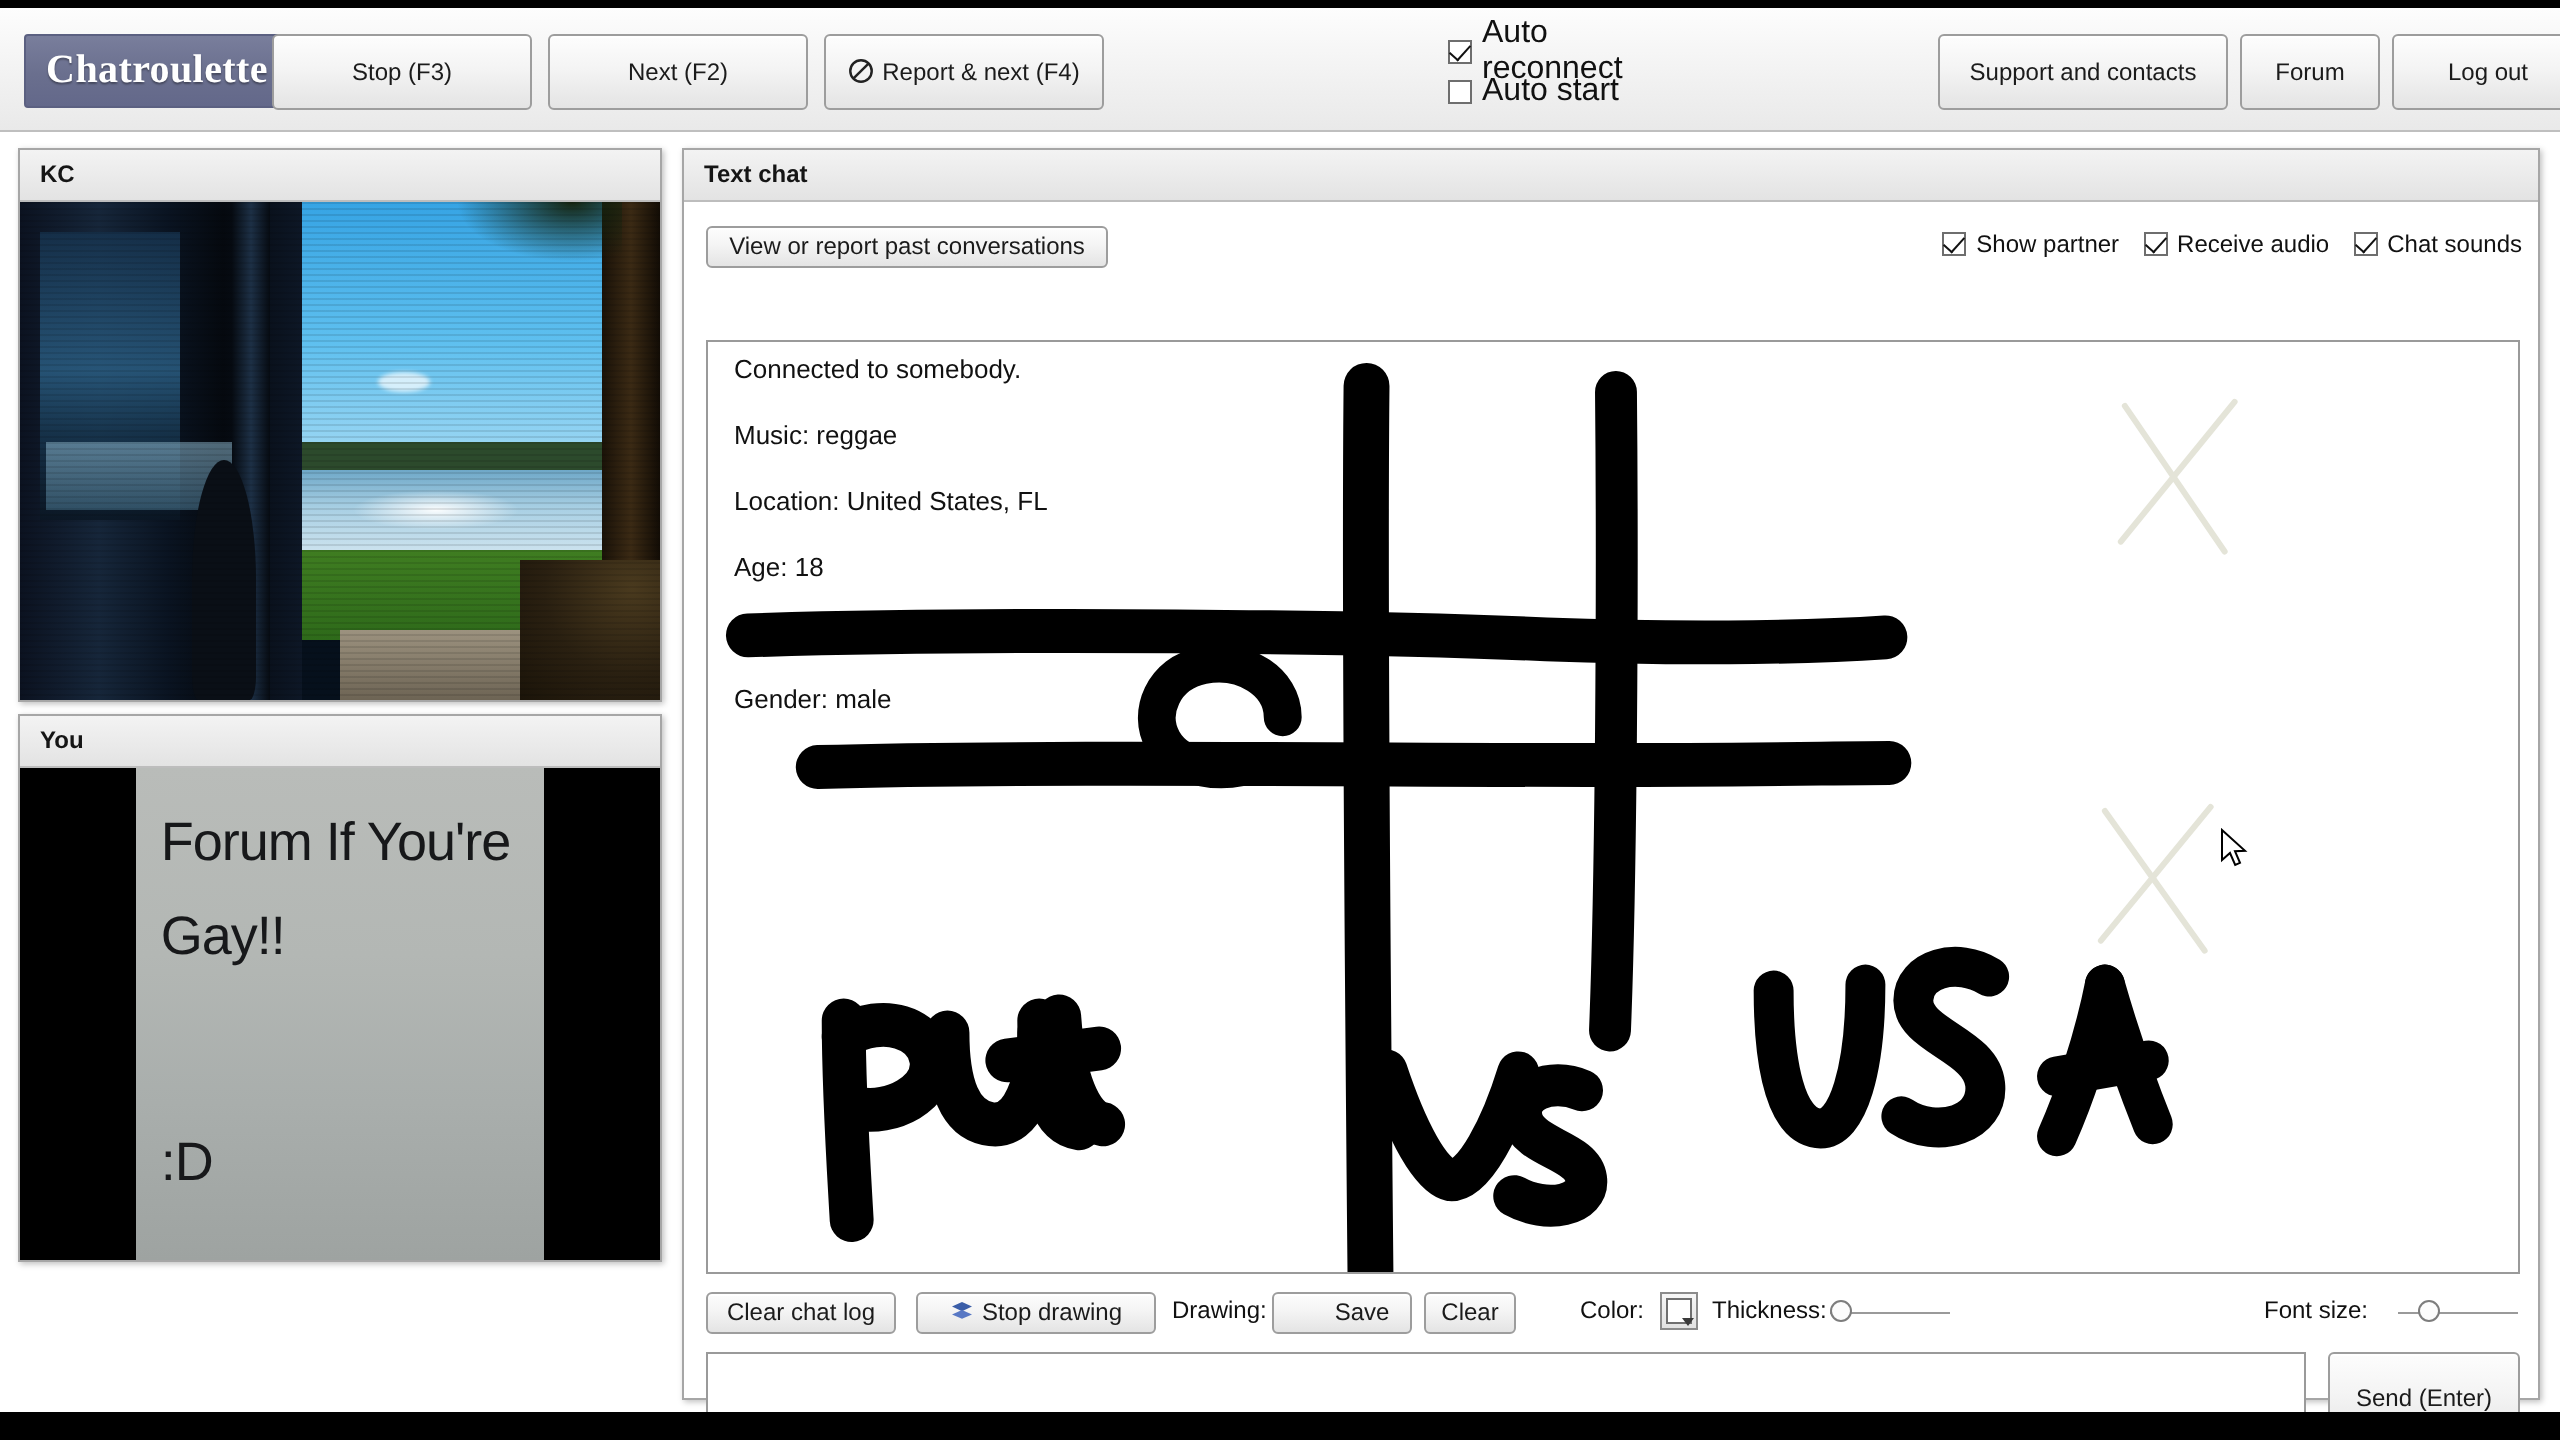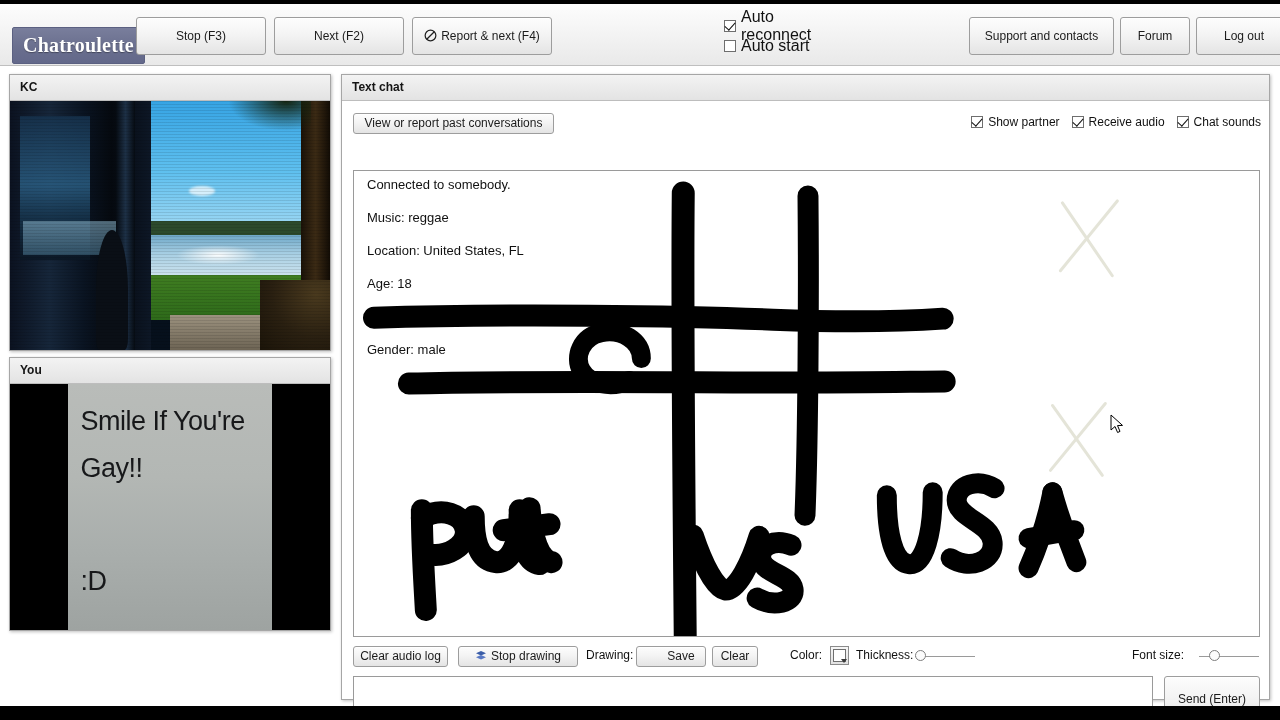--- a/index.html
+++ b/index.html
@@ -39,21 +39,20 @@
     border: 1px solid #5b6081;
     border-radius: 2px;
     color: #fff;
     font-family: "Liberation Serif", serif;
     font-size: 20px;
     font-weight: 700;
     text-align: center;
     line-height: 35px;
     letter-spacing: .2px;
     text-shadow: 0 1px 1px rgba(0,0,0,.35);
-    margin-top: 10px;
   }
   .btn {
     background: linear-gradient(to bottom,#fdfdfd 0%,#f4f4f4 45%,#e4e4e4 100%);
     border: 1px solid #9d9d9d;
     border-radius: 3px;
     color: #1b1b1b;
     font-size: 12px;
     text-align: center;
     cursor: pointer;
     box-shadow: 0 1px 0 rgba(255,255,255,.8) inset;
@@ -387,21 +386,21 @@
         <div class="scan"></div>
       </div>
     </div>
   </div>
 
   <div class="panel" id="panel-you">
     <div class="panel-title">You</div>
     <div class="videobox">
       <div class="sign">
         <div class="paper"></div>
-        <div class="t1">Smile If You're</div>
+        <div class="t1">Forum If You're</div>
         <div class="t2">Gay!!</div>
         <div class="t3">:D</div>
       </div>
     </div>
   </div>
 
   <div class="panel" id="panel-chat">
     <div class="panel-title">Text chat</div>
 
     <div id="chat-body">
@@ -476,21 +475,21 @@
             <path d="M150 360 L 196 354"></path>
           </g>
         </svg>
 
         <svg id="cursor" viewBox="0 0 14 20">
           <polygon points="1,1 1,16 5,12.5 7.6,18.5 10,17.4 7.5,11.6 12.5,11.4" fill="#fff" stroke="#000" stroke-width="1"></polygon>
         </svg>
       </div>
 
       <div id="toolbar">
-        <div class="btn tb" id="btn-clearlog">Clear audio log</div>
+        <div class="btn tb" id="btn-clearlog">Clear chat log</div>
         <div class="btn tb" id="btn-stopdraw">
           <span style="display:inline-block;vertical-align:-2px;margin-right:4px;">
             <svg width="12" height="12" viewBox="0 0 12 12">
               <polygon points="6,1 11,3.3 6,5.6 1,3.3" fill="#3b5ea8"></polygon>
               <polygon points="6,5 11,7.2 6,9.4 1,7.2" fill="#5878c4"></polygon>
             </svg>
           </span><span>Stop drawing</span>
         </div>
         <span id="lbl-drawing">Drawing:</span>
         <div class="btn tb" id="btn-save">Save</div>

